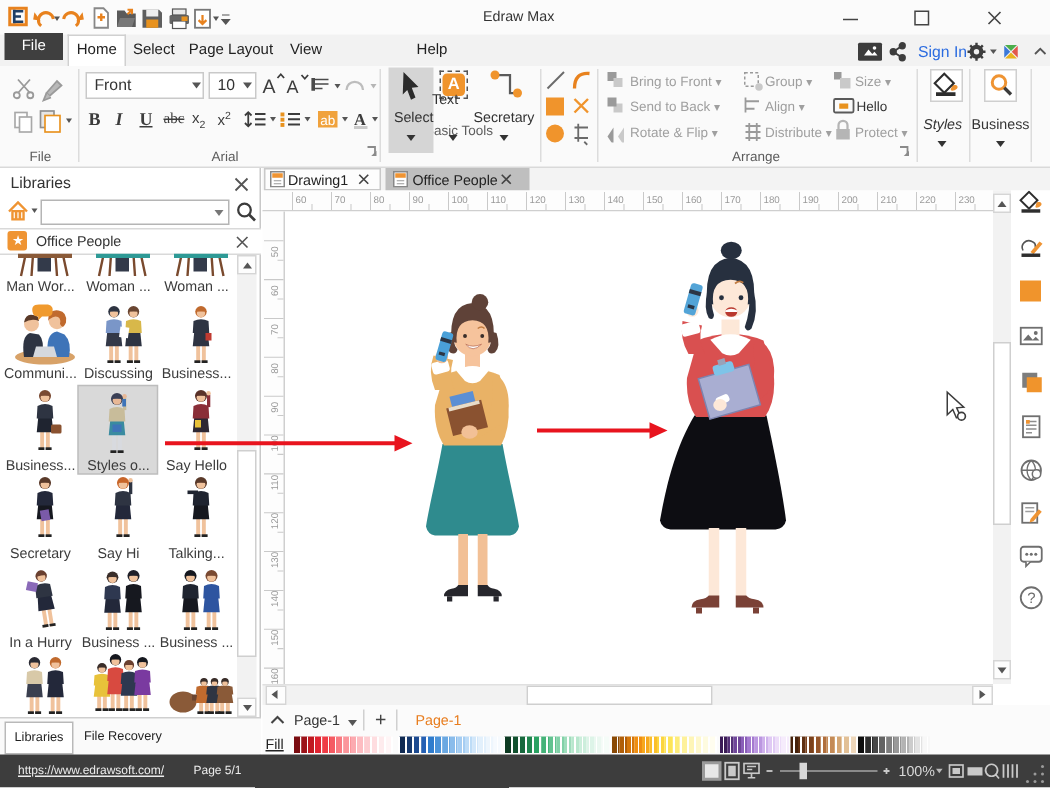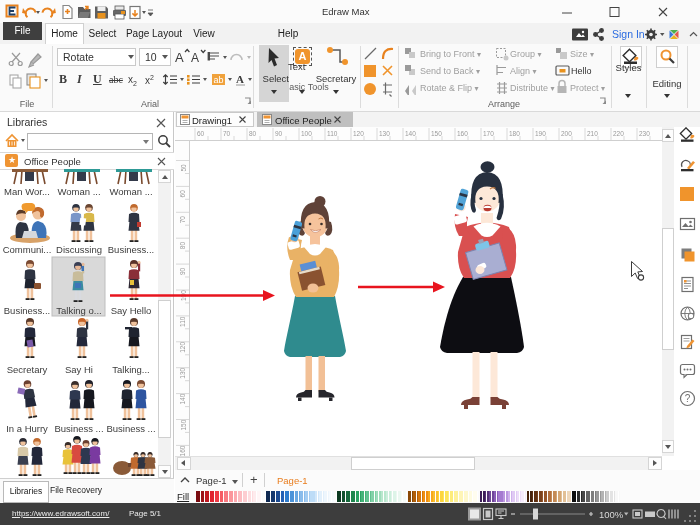--- a/index.html
+++ b/index.html
@@ -119,21 +119,21 @@
     <rect x="4" y="27" width="8" height="10"></rect>
       <rect x="7" y="30" width="8" height="10"></rect>
   </g>
   <g stroke="#8f8f8f" fill="#fff" stroke-width="1.1">
     <rect x="21" y="26" width="9" height="11" fill="#e6e6e6"></rect>
     <rect x="24" y="29" width="10" height="11" fill="#fff" stroke="#e8921e"></rect>
   </g>
   <path d="M38 31 l4 0 -2 3 z" fill="#555"></path>
 </svg>
 
-<div class="abs" style="left:57px;top:48px;width:79px;height:18px;background:#fff;border:1px solid #c9c9c9;font-size:10.5px;line-height:16px;padding-left:5px;">Rotate</div>
+<div class="abs" style="left:57px;top:48px;width:79px;height:18px;background:#fff;border:1px solid #c9c9c9;font-size:10.5px;line-height:16px;padding-left:5px;">Front</div>
 <div class="abs" style="left:128px;top:55px;width:0;height:0;border-left:3px solid transparent;border-right:3px solid transparent;border-top:4px solid #555;"></div>
 <div class="abs" style="left:139px;top:48px;width:32px;height:18px;background:#fff;border:1px solid #c9c9c9;font-size:10.5px;line-height:16px;padding-left:5px;">10</div>
 <div class="abs" style="left:162px;top:55px;width:0;height:0;border-left:3px solid transparent;border-right:3px solid transparent;border-top:4px solid #555;"></div>
 <svg class="abs" style="left:174px;top:48px;" width="80" height="18" viewBox="0 0 80 18">
   <text x="1" y="14" font-size="13" fill="#3c3c3c">A</text>
     <path d="M11 4 l2.2 -2.5 2.2 2.5" fill="none" stroke="#3c3c3c" stroke-width="1.2"></path>
   <text x="17" y="14" font-size="12" fill="#3c3c3c">A</text>
     <path d="M27 2 l2.2 2.5 2.2 -2.5" fill="none" stroke="#3c3c3c" stroke-width="1.2"></path>
   <g stroke="#4a4a4a" stroke-width="1.1">
       <path d="M34 5 h11 M34 8 h11 M34 11 h7"></path>
@@ -253,29 +253,29 @@
   <path d="M2 2 h5 v5" fill="none" stroke="#8a8a8a" stroke-width="1.2"></path>
     <path d="M8 8 l-3.5 0 3.5 -3.5 z" fill="#8a8a8a"></path>
 </svg>
 
 <div class="abs" style="left:620px;top:46px;width:22px;height:22px;background:#fff;border:1px solid #cfcfcf;"></div>
 <svg class="abs" style="left:622px;top:48px;" width="18" height="18" viewBox="0 0 18 18">
   <path d="M13 9 c3 -1 4 1 3 2 c-2 2 -5 2 -4 0 z" fill="#ef9433"></path>
   <rect x="3" y="3" width="9" height="9" fill="#fff" stroke="#2e2e2e" stroke-width="1.4" transform="rotate(45 7.5 7.5)"></rect>
   <rect x="2" y="13.5" width="13" height="2.5" fill="#2e2e2e"></rect>
 </svg>
-<div class="rbtxt en" style="left:611px;top:62px;width:35px;text-align:center;font-size:9.5px;">Styles</div>
+<div class="rbtxt en" style="left:611px;top:78px;width:35px;text-align:center;font-size:9.5px;font-style:italic;">Styles</div>
 <div class="abs" style="left:625px;top:94px;border-left:3px solid transparent;border-right:3px solid transparent;border-top:4px solid #333;"></div>
 
 <div class="abs" style="left:656px;top:46px;width:22px;height:22px;background:#fff;border:1px solid #cfcfcf;"></div>
 <svg class="abs" style="left:658px;top:48px;" width="18" height="18" viewBox="0 0 18 18">
   <circle cx="8" cy="7" r="4.5" fill="none" stroke="#ef9433" stroke-width="2"></circle>
   <path d="M11.5 10.5 L16 15" stroke="#3c3c3c" stroke-width="2.2"></path>
 </svg>
-<div class="rbtxt en" style="left:647px;top:78px;width:40px;text-align:center;font-size:9.5px;">Editing</div>
+<div class="rbtxt en" style="left:647px;top:78px;width:40px;text-align:center;font-size:9.5px;">Business</div>
 <div class="abs" style="left:664px;top:94px;border-left:3px solid transparent;border-right:3px solid transparent;border-top:4px solid #333;"></div>
 
 <div class="abs" id="leftpanel" style="left:0;top:112px;width:174px;height:391px;background:#fff;border-right:1px solid #c8c8c8;"></div>
 <div class="abs" style="left:7px;top:116px;font-size:10.5px;color:#333;">Libraries</div>
 <svg class="abs" style="left:155px;top:117px;" width="12" height="12" viewBox="0 0 12 12">
     <path d="M2 2 L10 10 M10 2 L2 10" stroke="#555" stroke-width="1.2"></path>
   </svg>
 
 <svg class="abs" style="left:4px;top:133px;" width="22" height="16" viewBox="0 0 22 16">
   <path d="M2 8 L8 2 L14 8" fill="none" stroke="#ef9433" stroke-width="1.6"></path>
@@ -554,40 +554,40 @@
       <circle cx="150.0" cy="286.5" r="1.8" fill="#f0c29c"></circle>
       <path d="M147.5 285.5 Q150.0 281.0 152.5 285.5 Q150.0 285.2 147.5 285.5 Z" fill="#3a2e2a"></path>
 </svg>
 <div class="itm-lbl" style="left:1px;top:186px;">Man Wor...</div>
 <div class="itm-lbl" style="left:53px;top:186px;">Woman ...</div>
 <div class="itm-lbl" style="left:105px;top:186px;">Woman ...</div>
 <div class="itm-lbl" style="left:1px;top:244px;">Communi...</div>
 <div class="itm-lbl" style="left:53px;top:244px;">Discussing</div>
 <div class="itm-lbl" style="left:105px;top:244px;">Business...</div>
 <div class="itm-lbl" style="left:1px;top:305px;">Business...</div>
-<div class="itm-lbl" style="left:53px;top:305px;">Talking o...</div>
+<div class="itm-lbl" style="left:53px;top:305px;">Styles o...</div>
 <div class="itm-lbl" style="left:105px;top:305px;">Say Hello</div>
 <div class="itm-lbl" style="left:1px;top:364px;">Secretary</div>
 <div class="itm-lbl" style="left:53px;top:364px;">Say Hi</div>
 <div class="itm-lbl" style="left:105px;top:364px;">Talking...</div>
 <div class="itm-lbl" style="left:1px;top:423px;">In a Hurry</div>
 <div class="itm-lbl" style="left:53px;top:423px;">Business ...</div>
 <div class="itm-lbl" style="left:105px;top:423px;">Business ...</div>
 </div>
 
 <div class="abs" style="left:158px;top:170px;width:13px;height:308px;background:#f2f2f2;"></div>
 <div class="abs" style="left:158px;top:170px;width:13px;height:13px;background:#fdfdfd;border:1px solid #d5d5d5;"></div>
 <div class="abs" style="left:161.5px;top:175px;border-left:3px solid transparent;border-right:3px solid transparent;border-bottom:4px solid #555;"></div>
 <div class="abs" style="left:158px;top:300px;width:13px;height:138px;background:#fff;border:1px solid #cfcfcf;"></div>
 <div class="abs" style="left:158px;top:465px;width:13px;height:13px;background:#fdfdfd;border:1px solid #d5d5d5;"></div>
 <div class="abs" style="left:161.5px;top:470px;border-left:3px solid transparent;border-right:3px solid transparent;border-top:4px solid #555;"></div>
 
 <div class="abs" style="left:0;top:478px;width:174px;height:25px;background:#fafafa;border-top:1px solid #cfcfcf;"></div>
 <div class="abs" style="left:3px;top:481px;width:46px;height:22px;background:#fff;border:1px solid #b9b9b9;font-size:8.5px;text-align:center;line-height:18px;color:#222;">Libraries</div>
-<div class="abs" style="left:40px;top:481px;width:62px;height:20px;font-size:8.5px;text-align:right;line-height:18px;color:#222;">File Recovery</div>
+<div class="abs" style="left:56px;top:481px;width:62px;height:20px;font-size:8.5px;text-align:left;line-height:18px;color:#222;">File Recovery</div>
 
 <div class="abs" style="left:175px;top:112px;width:525px;height:15px;background:#f3f3f3;"></div>
 <div class="abs" style="left:176px;top:112px;width:78px;height:15px;background:#fdfdfd;border:1px solid #c9c9c9;"></div>
 <div class="abs" style="left:257px;top:112px;width:96px;height:15px;background:#bfbfbf;"></div>
 <svg class="abs" style="left:180px;top:114px;" width="10" height="11" viewBox="0 0 10 11">
     <rect x="0.5" y="0.5" width="9" height="10" fill="#fff" stroke="#888"></rect>
     <rect x="1.5" y="1.5" width="7" height="3" fill="#ef9433"></rect>
     <path d="M2.5 6.5 h5 M2.5 8.5 h5" stroke="#999" stroke-width="0.8"></path>
   </svg>
 <div class="abs" style="left:192px;top:114.5px;font-size:9.5px;color:#222;">Drawing1</div>

